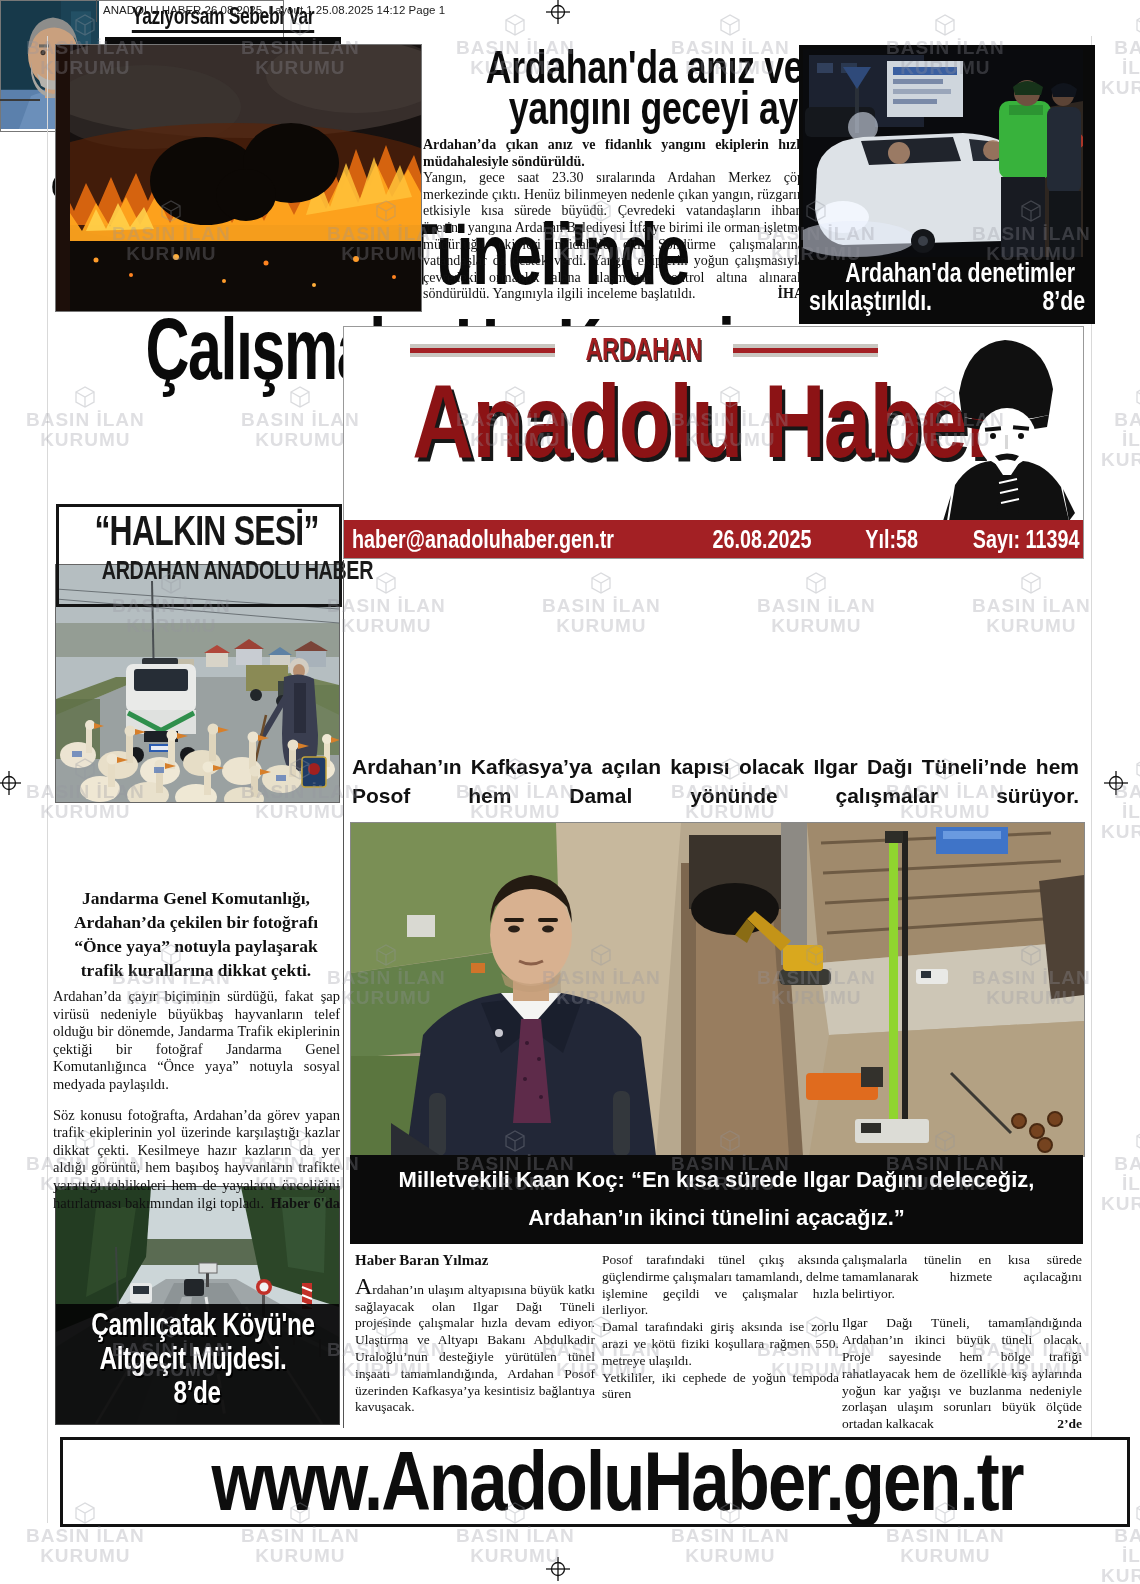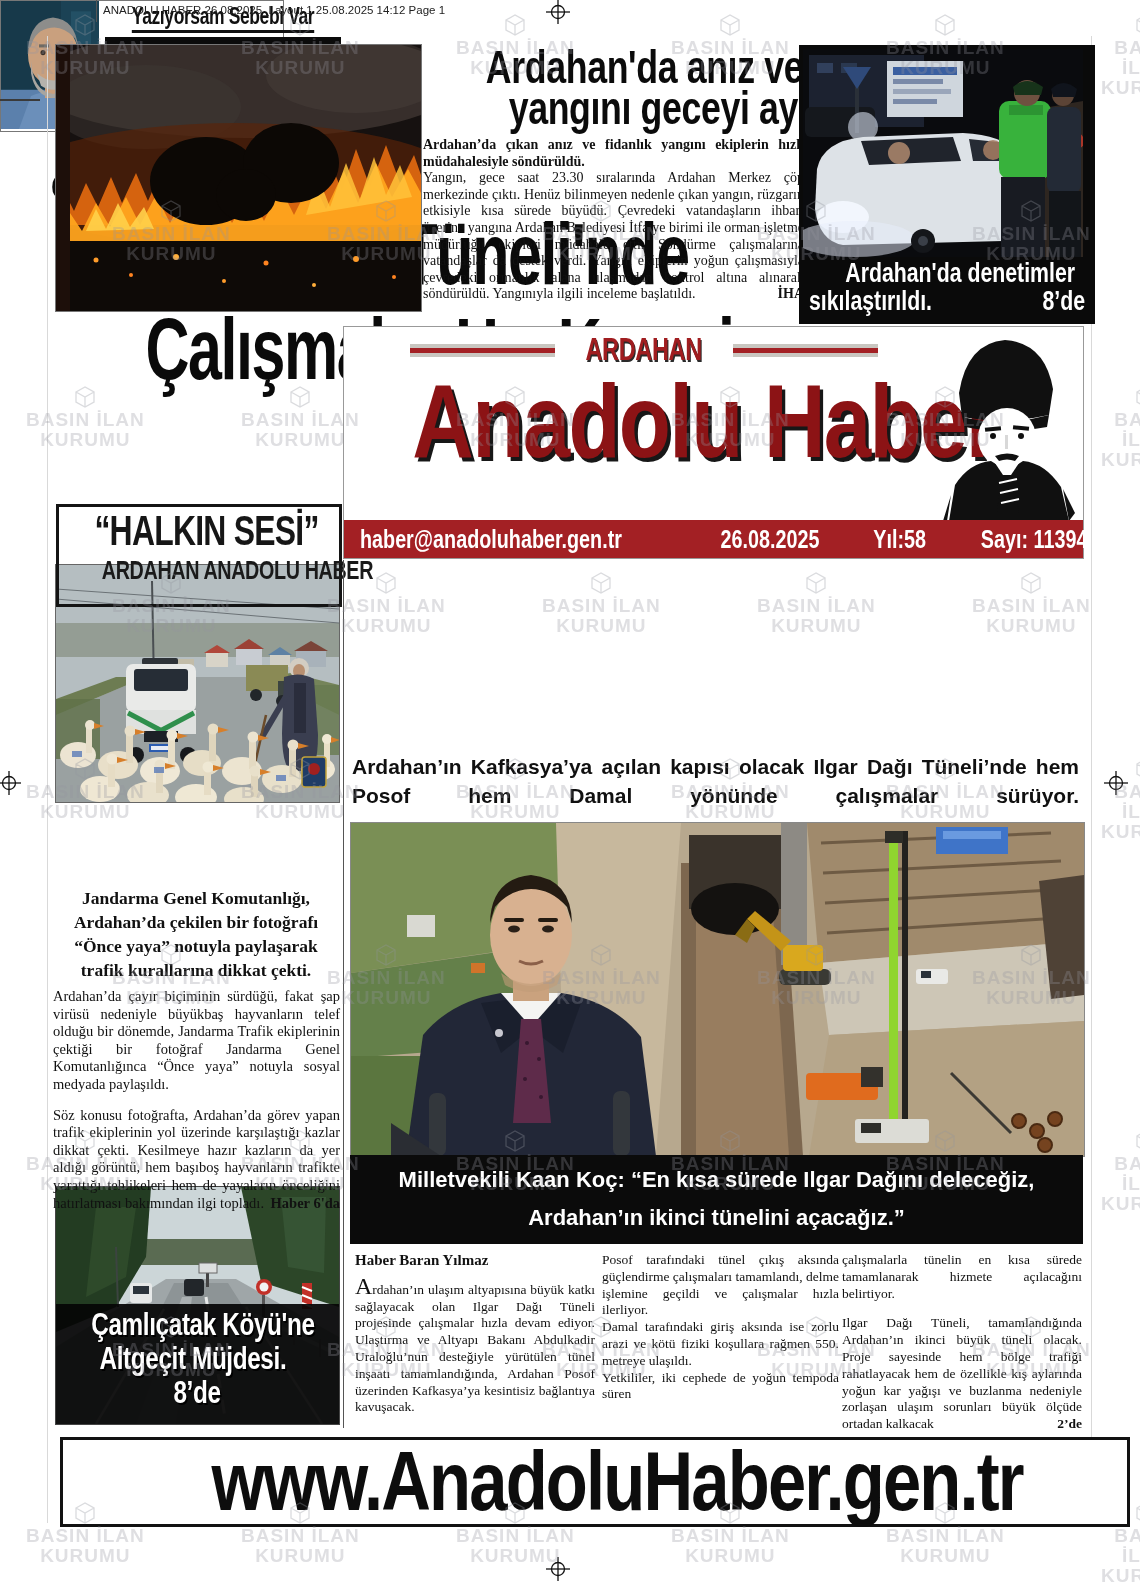--- a/index.html
+++ b/index.html
@@ -46,21 +46,21 @@
   #halkin-box .l2 .cond{font-size:26px;line-height:30px;color:#1a1a1a;}
   
   #masthead{left:343px;top:326px;width:739px;height:231px;border:1px solid #999;z-index:2;background:#fff;}
   #mast-kicker{position:absolute;left:0;top:7px;width:600px;display:flex;align-items:center;justify-content:center;gap:12px;}
   .kicker-bar{width:145px;height:13px;background:linear-gradient(to bottom,#c9c6c0 0 4px,#a32024 4px 9px,#c9c6c0 9px 13px);}
   #mast-kicker .cond{font-size:31px;line-height:32px;color:#a01d20;text-shadow:1.5px 1.5px 0 #2a2a2a;}
   #mast-title{position:absolute;left:4px;top:40px;width:600px;text-align:center;}
   #mast-title .cond{font-size:104px;line-height:108px;color:#8c1315;letter-spacing:-2px;
       text-shadow:4px 4px 0 #171717;transform:scaleX(0.82);}
   #mast-redbar{position:absolute;left:0;right:0;bottom:0;height:38px;background:#a32024;color:#fff;
-      display:flex;justify-content:space-between;align-items:center;padding:0 16px;}
+      display:flex;justify-content:space-between;align-items:center;padding:0 8px;}
   #mast-redbar .cond{font-size:26px;line-height:28px;letter-spacing:0;}
   #mast-right{display:flex;gap:30px;}
   #ataturk{position:absolute;right:2px;top:8px;width:152px;height:186px;}
   
   #main-headline{left:345px;top:558px;width:738px;text-align:center;z-index:2;}
   #main-headline .cond{font-size:87px;line-height:95px;color:#0a0a0a;letter-spacing:-2px;transform:scaleX(0.70);}
   #main-subhead{left:352px;top:752px;width:727px;font-weight:bold;font-size:21px;line-height:29px;
       text-align:justify;text-align-last:justify;z-index:2;color:#101010;}
   #main-caption{left:350px;top:1155px;width:733px;height:89px;background:#0b0b0b;color:#fff;
       text-align:center;z-index:2;padding-top:6px;box-sizing:border-box;}

